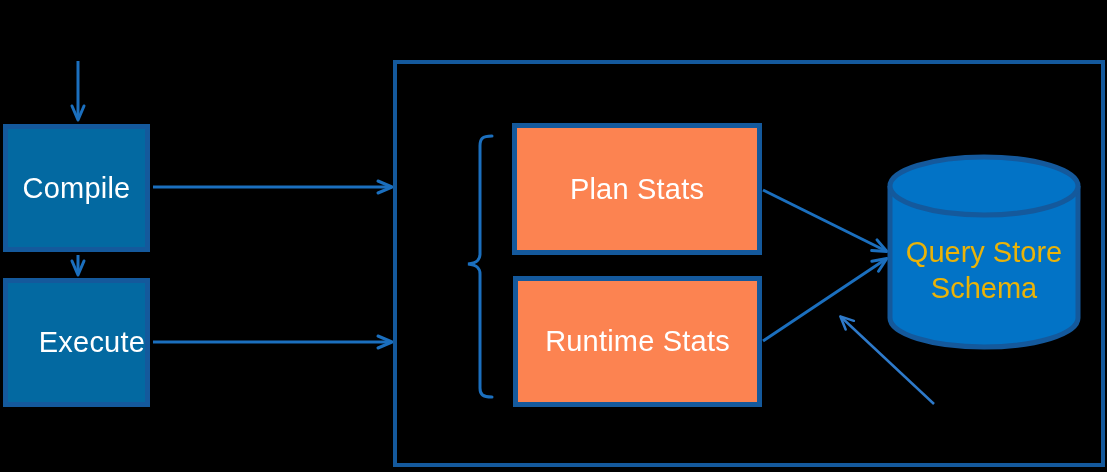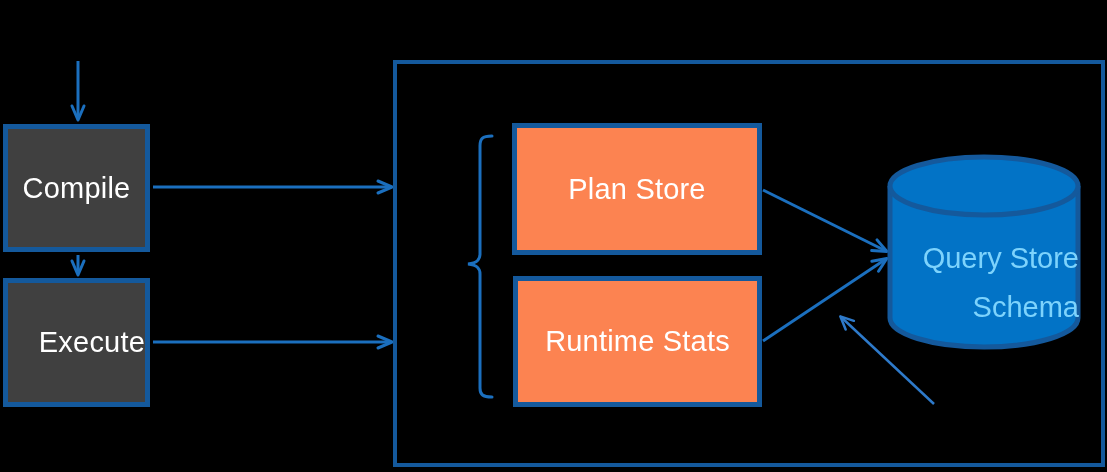--- a/index.html
+++ b/index.html
@@ -24,21 +24,21 @@
     position: absolute;
     box-sizing: border-box;
     display: flex;
     align-items: center;
     justify-content: center;
     color: #ffffff;
     font-size: 29px;
     letter-spacing: 0.2px;
   }
   .blue-box {
-    background: #404040;
+    background: #0369a1;
     border: 5px solid #14599C;
   }
   .orange-box {
     background: #FC8351;
     border: 5px solid #14599C;
   }
   .compile   { left: 3px;   top: 124px; width: 147px; height: 128px; }
   .execute   { left: 3px;   top: 278px; width: 147px; height: 129px; justify-content: flex-end; }
   .planstore { left: 512px; top: 123px; width: 250px; height: 132px; }
   .runtime   { left: 513px; top: 276px; width: 249px; height: 131px; }
@@ -47,24 +47,24 @@
     box-sizing: border-box;
     left: 393px; top: 60px;
     width: 712px; height: 407px;
     border: 4px solid #14599C;
     background: transparent;
   }
   .cyl-label {
     position: absolute;
     left: 889px; top: 234px;
     width: 190px;
-    text-align: right;
-    color: #7dd3fc;
+    text-align: center;
+    color: #eab308;
     font-size: 29px;
-    line-height: 49px;
+    line-height: 36px;
   }
 </style>
 </head>
 <body>
 
 <div class="canvas">
 
   <svg class="layer" width="1107" height="472" viewBox="0 0 1107 472" xmlns="http://www.w3.org/2000/svg">
     <defs>
       <marker id="arrow-main" markerUnits="userSpaceOnUse" markerWidth="22" markerHeight="20" refX="15" refY="8" orient="auto">
@@ -102,21 +102,21 @@
 
   <div class="node blue-box compile">
     <span>Compile</span>
   </div>
 
   <div class="node blue-box execute">
     <span>Execute</span>
   </div>
 
   <div class="node orange-box planstore">
-    <span>Plan Store</span>
+    <span>Plan Stats</span>
   </div>
 
   <div class="node orange-box runtime">
     <span>Runtime Stats</span>
   </div>
 
   <div class="cyl-label">Query Store Schema</div>
 
 </div>
 

